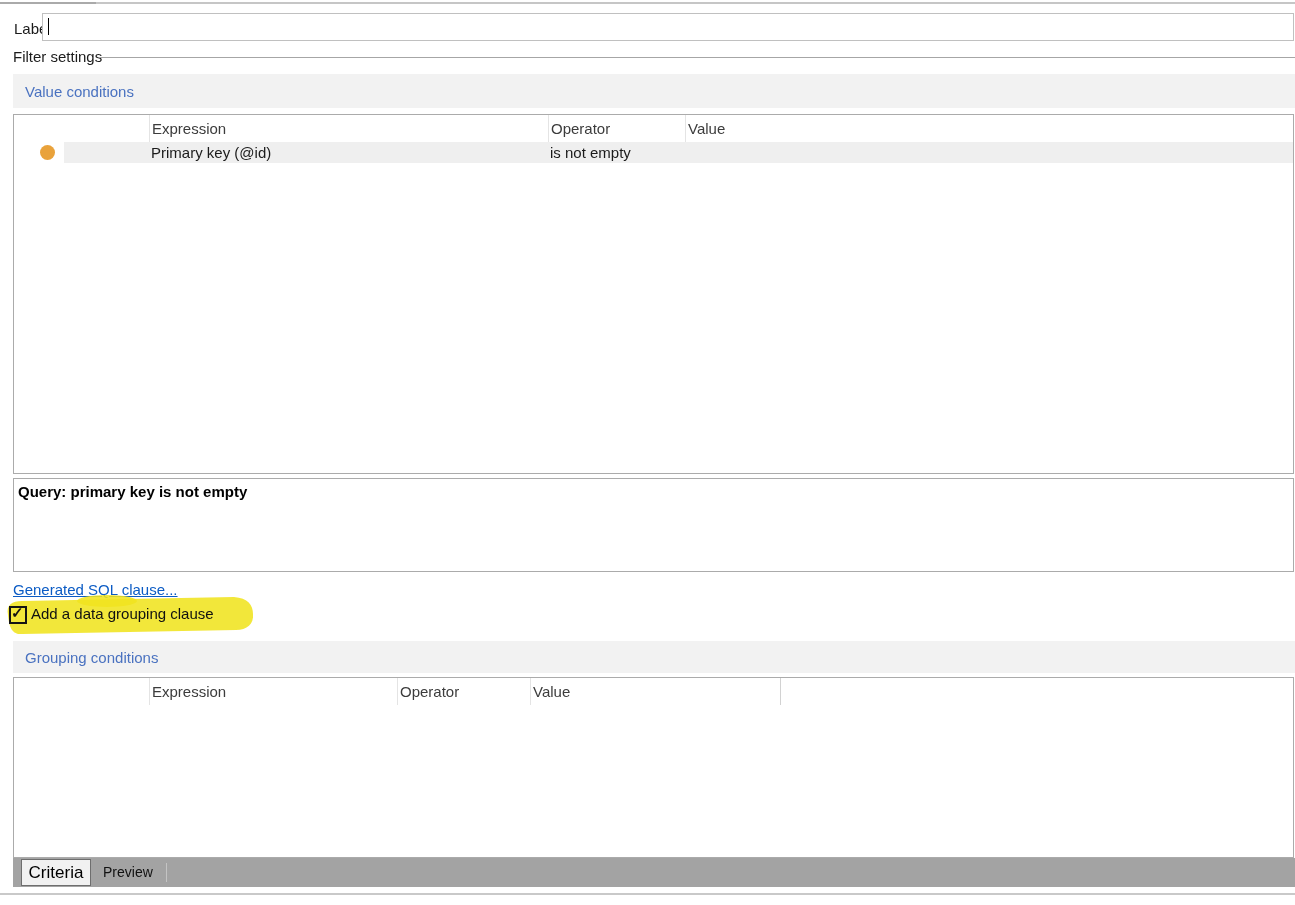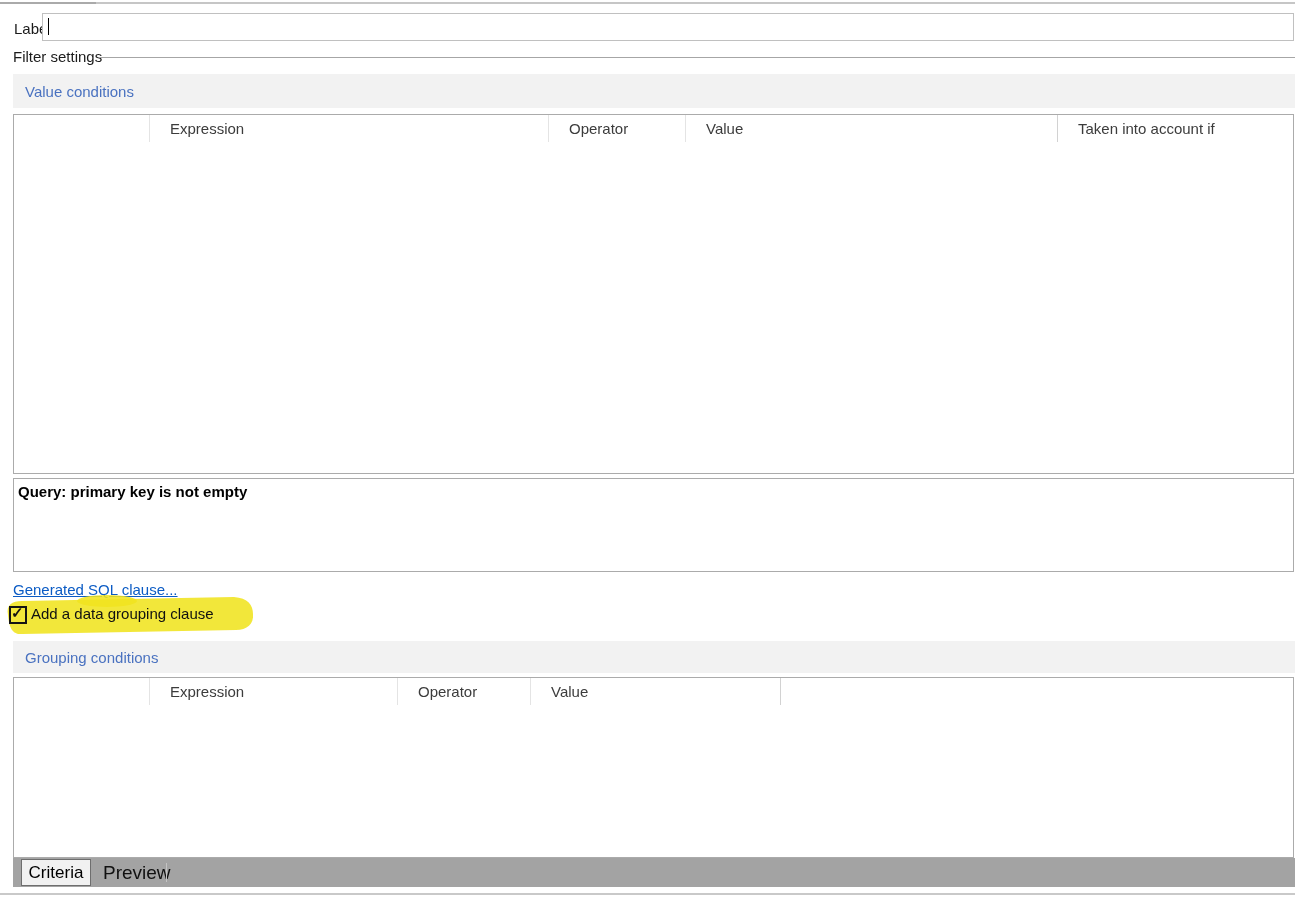--- a/index.html
+++ b/index.html
@@ -31,21 +31,21 @@
   .band-grouping{top:641px;height:32px;}
   .band-title{position:absolute;left:12px;top:0;bottom:0;display:flex;align-items:center;color:#4a72c0;}
 
   
   .cond-table{left:13px;right:1px;border:1px solid #ababab;background:#fff;}
   .table-filter{top:114px;height:358px;}
   .table-grouping{top:677px;height:179px;}
   .tgrid{display:grid;width:100%;}
   .grid-filter{grid-template-columns:135px 399px 137px 372px auto;}
   .grid-grouping{grid-template-columns:135px 248px 133px 250px auto;}
-  .th{height:27px;line-height:27px;padding-left:20px;color:#3c3c3c;white-space:nowrap;overflow:hidden;}
+  .th{height:27px;line-height:27px;padding-left:2px;color:#3c3c3c;white-space:nowrap;overflow:hidden;}
   .th.sep{border-left:1px solid #e4e4e4;}
   .th.sep-strong{border-left:1px solid #d2d2d2;}
   .trow{position:relative;height:21px;}
   .trow .stripe{position:absolute;left:50px;right:0;top:0;bottom:0;background:#efefef;}
   .trow .tgrid{position:absolute;left:0;top:0;right:0;}
   .td{height:21px;line-height:21px;padding-left:2px;white-space:nowrap;overflow:hidden;}
   .status-dot{position:absolute;left:26px;top:3px;width:15px;height:15px;border-radius:50%;background:#e9a23b;}
 
   
   .query-box{left:13px;right:1px;top:478px;height:92px;border:1px solid #ababab;background:#fff;padding:0;}
@@ -57,21 +57,21 @@
   
   .hl-svg{left:0;top:594px;width:262px;height:44px;}
   .chk-box{left:9px;top:606px;width:14px;height:14px;border:2px solid #141414;background:transparent;z-index:2;}
   .chk-glyph{position:absolute;left:0px;top:-3px;font-size:15px;font-weight:bold;color:#111;line-height:15px;}
   .chk-label{left:31px;top:605px;z-index:2;color:#111;text-align:center;}
 
   
   .tabbar{left:13px;right:0;top:858px;height:29px;background:#a3a3a3;}
   .tab-active{position:absolute;left:8px;top:1px;width:68px;height:25px;background:#f1f1f1;
     border:1px solid #6e6e6e;text-align:center;line-height:25px;font-size:17px;color:#000;}
-  .tab-inactive{position:absolute;left:90px;top:0;height:21px;line-height:29px;font-size:19px;color:#111;cursor:pointer;}
+  .tab-inactive{position:absolute;left:90px;top:0;height:21px;line-height:29px;font-size:14px;color:#111;cursor:pointer;}
   .tab-sep{position:absolute;left:153px;top:5px;width:1px;height:19px;background:#c4c4c4;}
 
   .bottom-line{left:0;width:100%;top:893px;height:2px;background:#c9c9c9;}
 </style>
 </head>
 <body>
 
 <div class="abs top-line"></div>
 <div class="abs top-line-dark"></div>
 
@@ -87,21 +87,32 @@
 <div class="abs band band-filter">
   <span class="band-title">Value conditions</span>
 </div>
 
 <div class="abs cond-table table-filter">
   <div class="tgrid grid-filter">
     <div class="th"></div>
     <div class="th sep">Expression</div>
     <div class="th sep">Operator</div>
     <div class="th sep">Value</div>
-    <div class="th sep-strong">Taken into account if</div>
+  </div>
+  <div class="trow">
+    <div class="stripe"></div>
+    <div class="tgrid grid-filter">
+      <div class="td" style="position:relative;">
+        <span class="status-dot"></span>
+      </div>
+      <div class="td">Primary key (@id)</div>
+      <div class="td">is not empty</div>
+      <div class="td"></div>
+      <div class="td"></div>
+    </div>
   </div>
 </div>
 
 <div class="abs query-box">
   <span class="query-text">Query: primary key is not empty</span>
 </div>
 
 <a class="abs sql-link">Generated SQL clause...</a>
 
 <svg class="abs hl-svg" viewBox="0 0 262 44">

